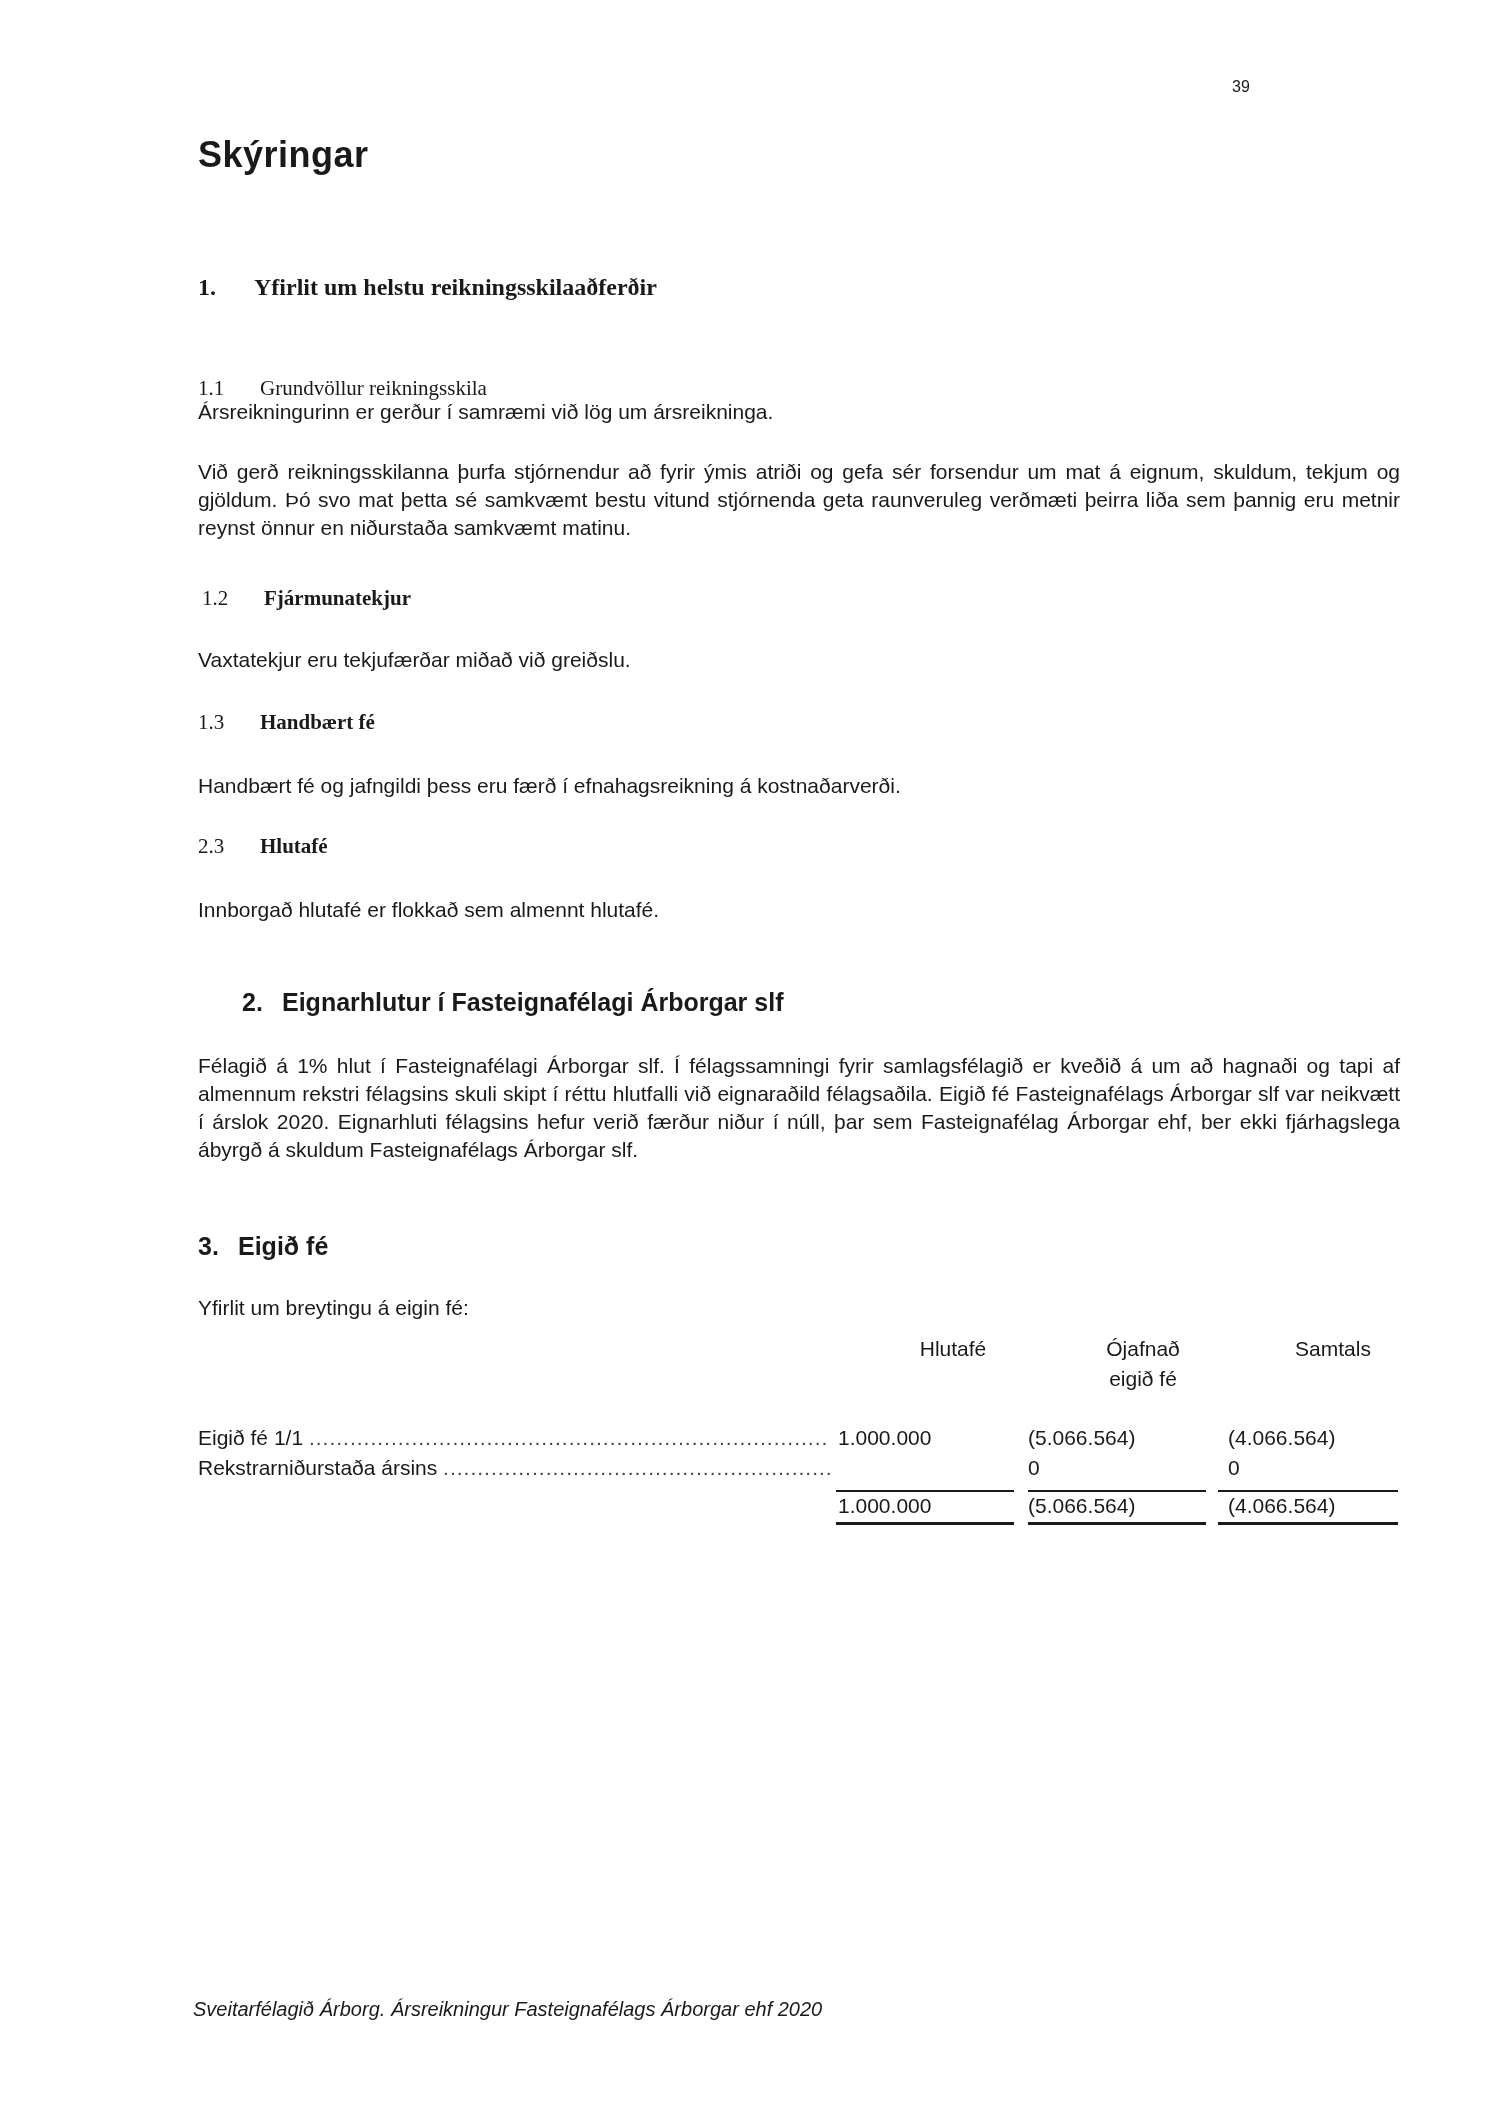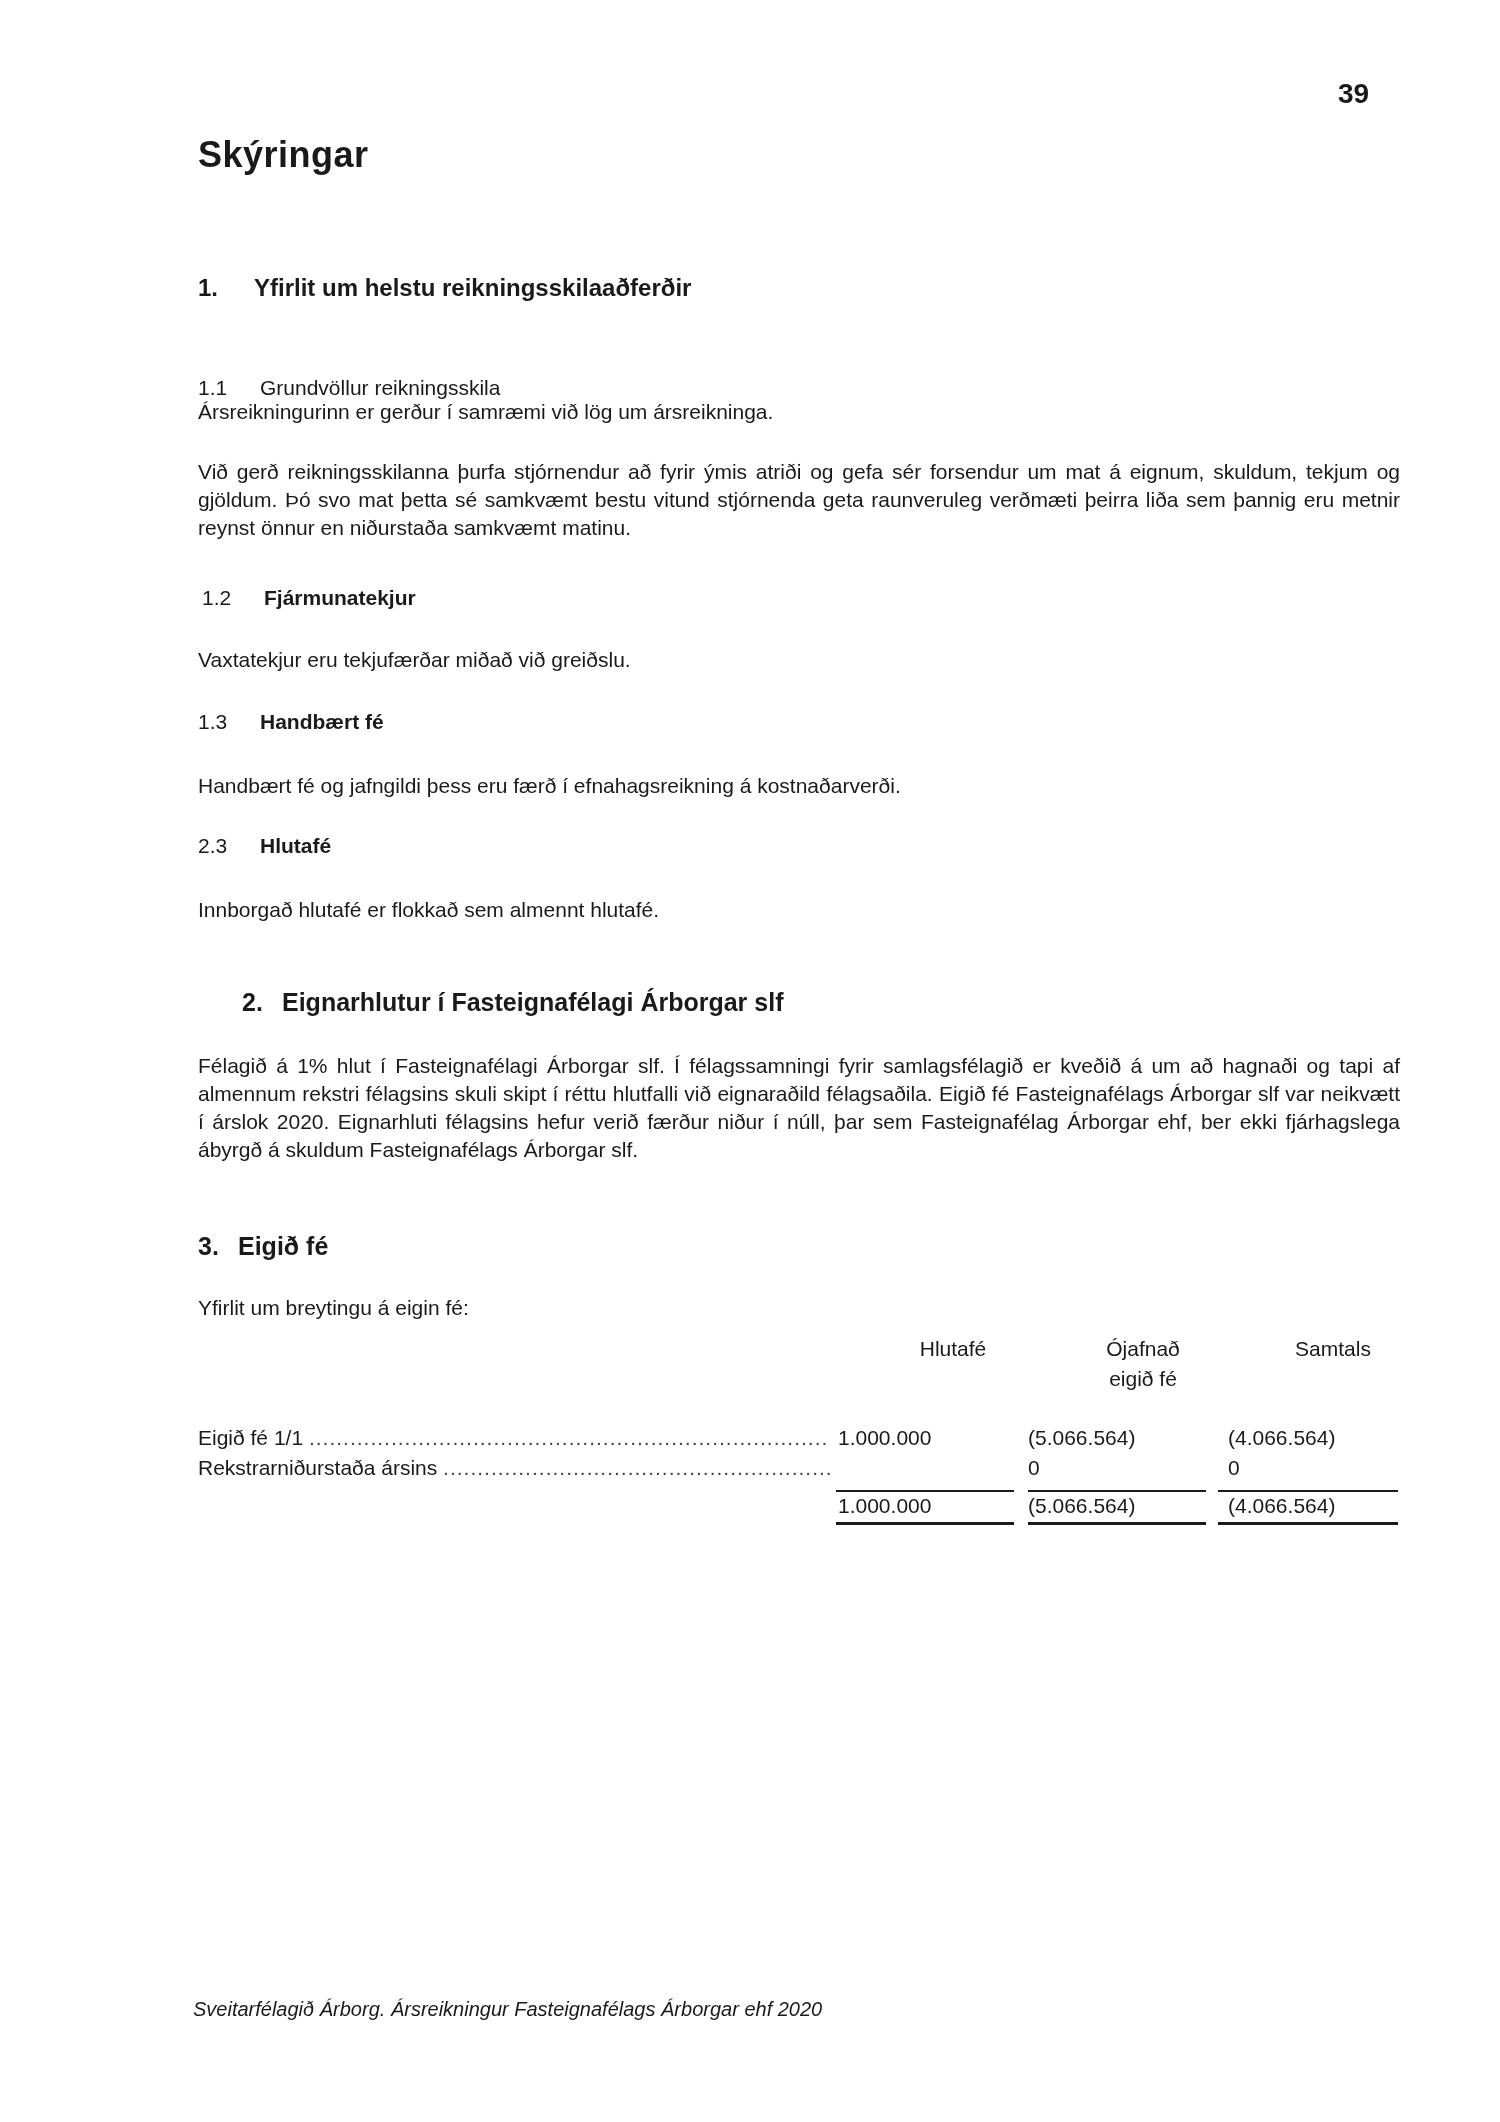--- a/index.html
+++ b/index.html
@@ -1,25 +1,25 @@
 <!DOCTYPE html>
 <html><head>
 <meta charset="utf-8">
 <style>
   html, body { margin: 0; padding: 0; background: #ffffff; }
   body {
     width: 1500px; height: 2122px; position: relative; overflow: hidden;
     font-family: "Liberation Sans", sans-serif; color: #1a1a1a;
   }
   .abs { position: absolute; }
-  .page-number { left: 1338px; top: 78px; font-size: 28px; font-weight: bold; }
+  .page-number { left: 1232px; top: 78px; font-size: 16px; font-weight: normal; }
   .page-title { left: 198px; top: 134px; font-size: 36px; font-weight: bold; letter-spacing: 0.5px; }
   .h1 { font-size: 25px; font-weight: bold; }
   .h1 .num { display: inline-block; width: 40px; }
-  .h2 { font-size: 21px; font-weight: bold; }
+  .h2 { font-size: 21px; font-weight: bold; font-family: Liberation Serif, serif; }
   .h2 .num { display: inline-block; width: 62px; font-weight: normal; }
   .p { font-size: 21px; line-height: 28px; }
   .justify { text-align: justify; width: 1202px; }
   .table-wrap { left: 198px; top: 1334px; width: 1210px; font-size: 21px; }
   .col-head { position: absolute; text-align: center; line-height: 30px; }
   .row { position: absolute; left: 0; width: 1210px; height: 30px; }
   .row-label { position: absolute; left: 0; width: 632px; overflow: hidden; white-space: nowrap; }
   .row-label .dots { color: #444; letter-spacing: 1px; }
   .cell { position: absolute; text-align: left; }
   .rule { position: absolute; height: 2px; background: #1a1a1a; }

